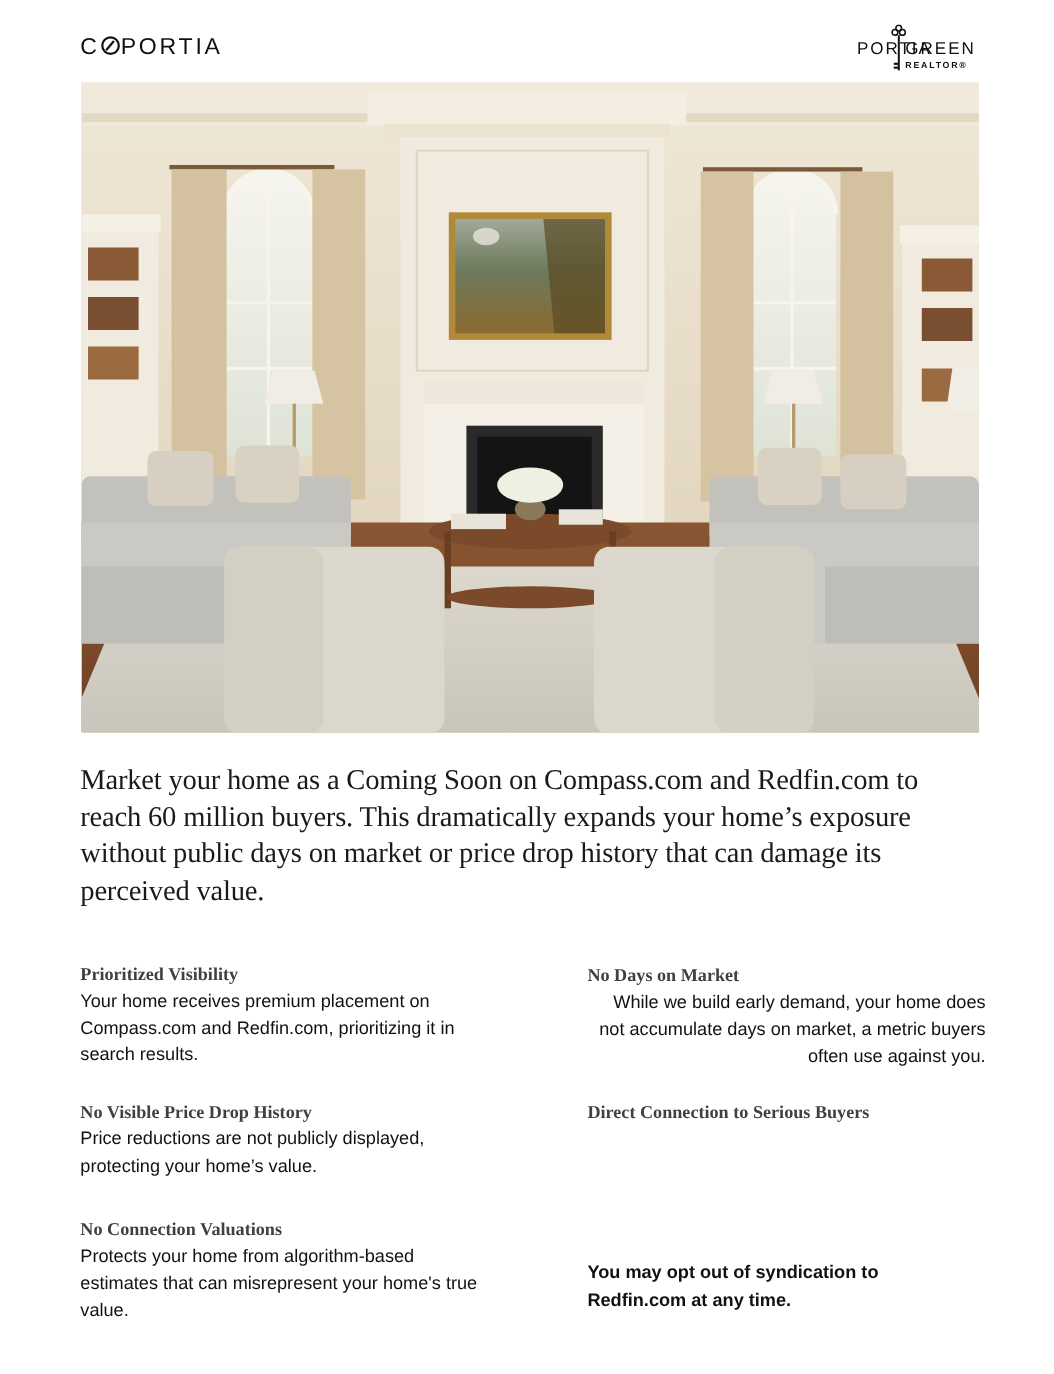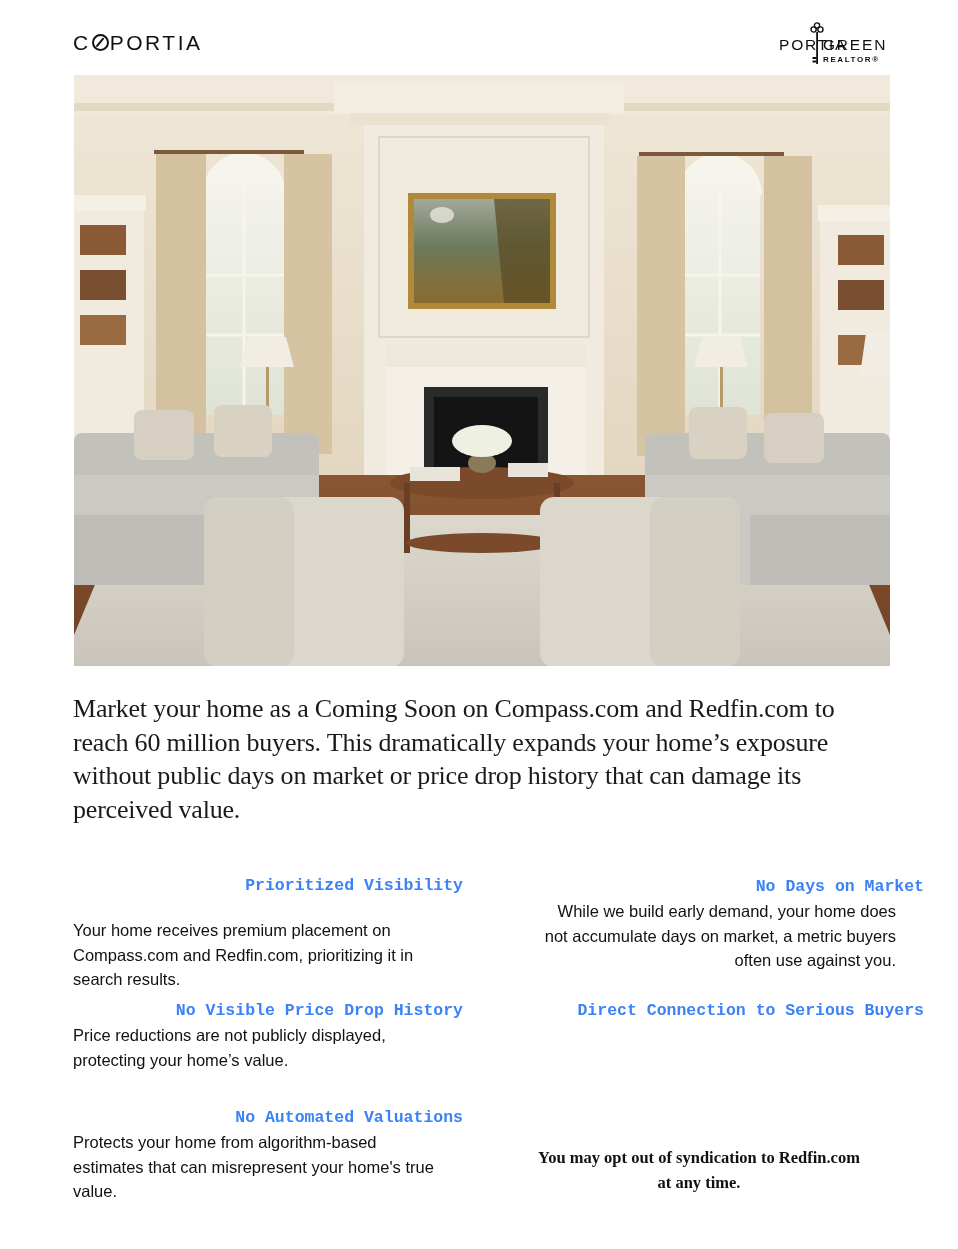--- a/index.html
+++ b/index.html
@@ -44,30 +44,29 @@
       font-family: "Liberation Serif", serif; font-size: 26px; line-height: 33.5px; color: #1a1a1a;
       letter-spacing: -0.2px;
     }
 
     .features { position: absolute; left: 73px; top: 874px; width: 830px; }
     .col { position: absolute; top: 0; width: 380px; }
     .col.left { left: 0; }
     .col.right { left: 461px; }
     .feature { position: absolute; left: 0; width: 390px; }
     .feature h3 {
-      font-family: Liberation Mono, monospace; font-size: 16.5px; font-weight: 700; color: #3b82f6;
+      font-family: Liberation Serif, serif; font-size: 16.5px; font-weight: 700; color: #404040;
       line-height: 24px;
-      text-align: right;
     }
     .feature p {
       font-family: "Liberation Sans", sans-serif; font-size: 16.5px; line-height: 24.5px; color: #111;
     }
     .note {
       position: absolute; left: 0; width: 330px;
-      font-family: Liberation Serif, serif; font-size: 16.5px; font-weight: 700; line-height: 25px; color: #111; text-align: center;
+      font-family: Liberation Sans, sans-serif; font-size: 16.5px; font-weight: 700; line-height: 25px; color: #111;
     }
   </style>
 </head>
 <body>
 
 <div class="header">
   <div class="compass-logo">
     <span>C</span><span class="o-mark"></span><span>PORTIA</span>
   </div>
 
@@ -202,28 +201,28 @@
     <rect x="576" y="422" width="90" height="170" rx="14" fill="#d4cfc3"></rect>
   </svg>
 </div>
 
 <p class="intro">Market your home as a Coming Soon on Compass.com and Redfin.com to reach 60 million buyers. This dramatically expands your home’s exposure without public days on market or price drop history that can damage its perceived value.</p>
 
 <div class="features">
   <div class="col left">
     <div class="feature" style="top:0px;">
       <h3>Prioritized Visibility</h3>
-      <p style="width:380px;margin-top:20px;">Your home receives premium placement on Compass.com and Redfin.com, prioritizing it in search results.</p>
+      <p style="width:380px;">Your home receives premium placement on Compass.com and Redfin.com, prioritizing it in search results.</p>
     </div>
     <div class="feature" style="top:125px;">
       <h3>No Visible Price Drop History</h3>
       <p style="width:380px;">Price reductions are not publicly displayed, protecting your home’s value.</p>
     </div>
     <div class="feature" style="top:232px;">
-      <h3>No Automated Valuations</h3>
+      <h3>No Connection Valuations</h3>
       <p style="width:365px;">Protects your home from algorithm-based estimates that can misrepresent your home's true value.</p>
     </div>
   </div>
 
   <div class="col right">
     <div class="feature" style="top:1px;">
       <h3>No Days on Market</h3>
       <p style="width:362px;text-align:right;">While we build early demand, your home does not accumulate days on market, a metric buyers often use against you.</p>
     </div>
     <div class="feature" style="top:125px;">

